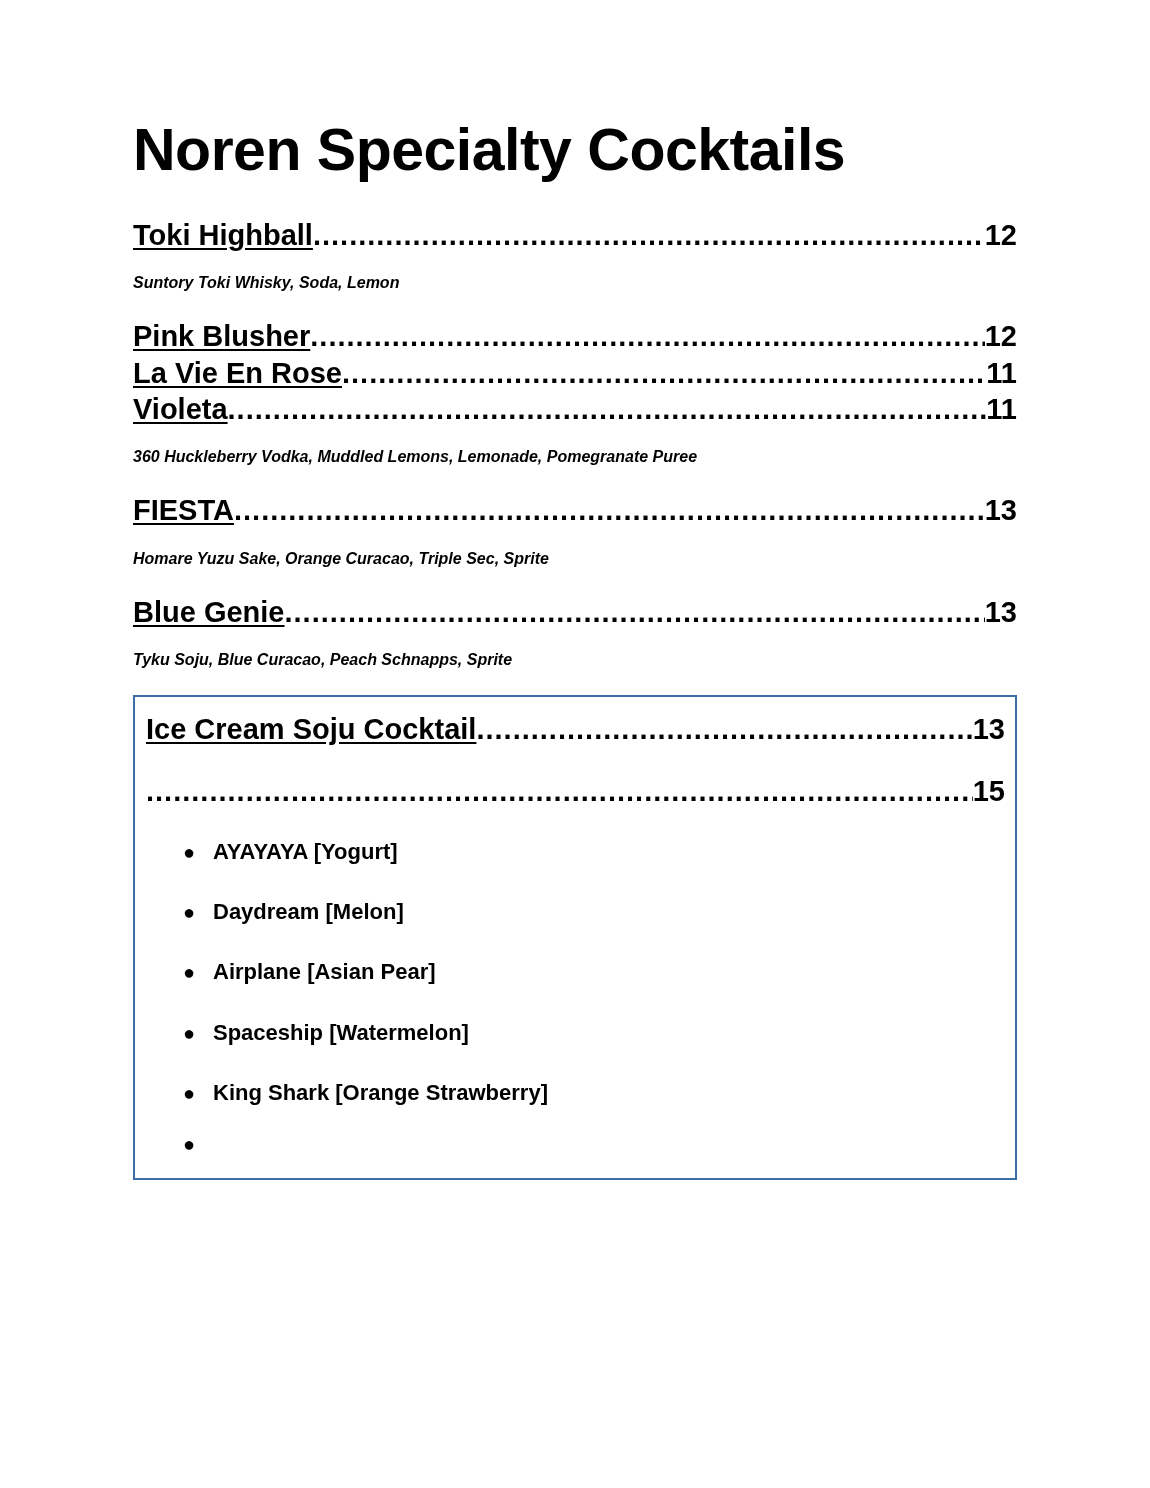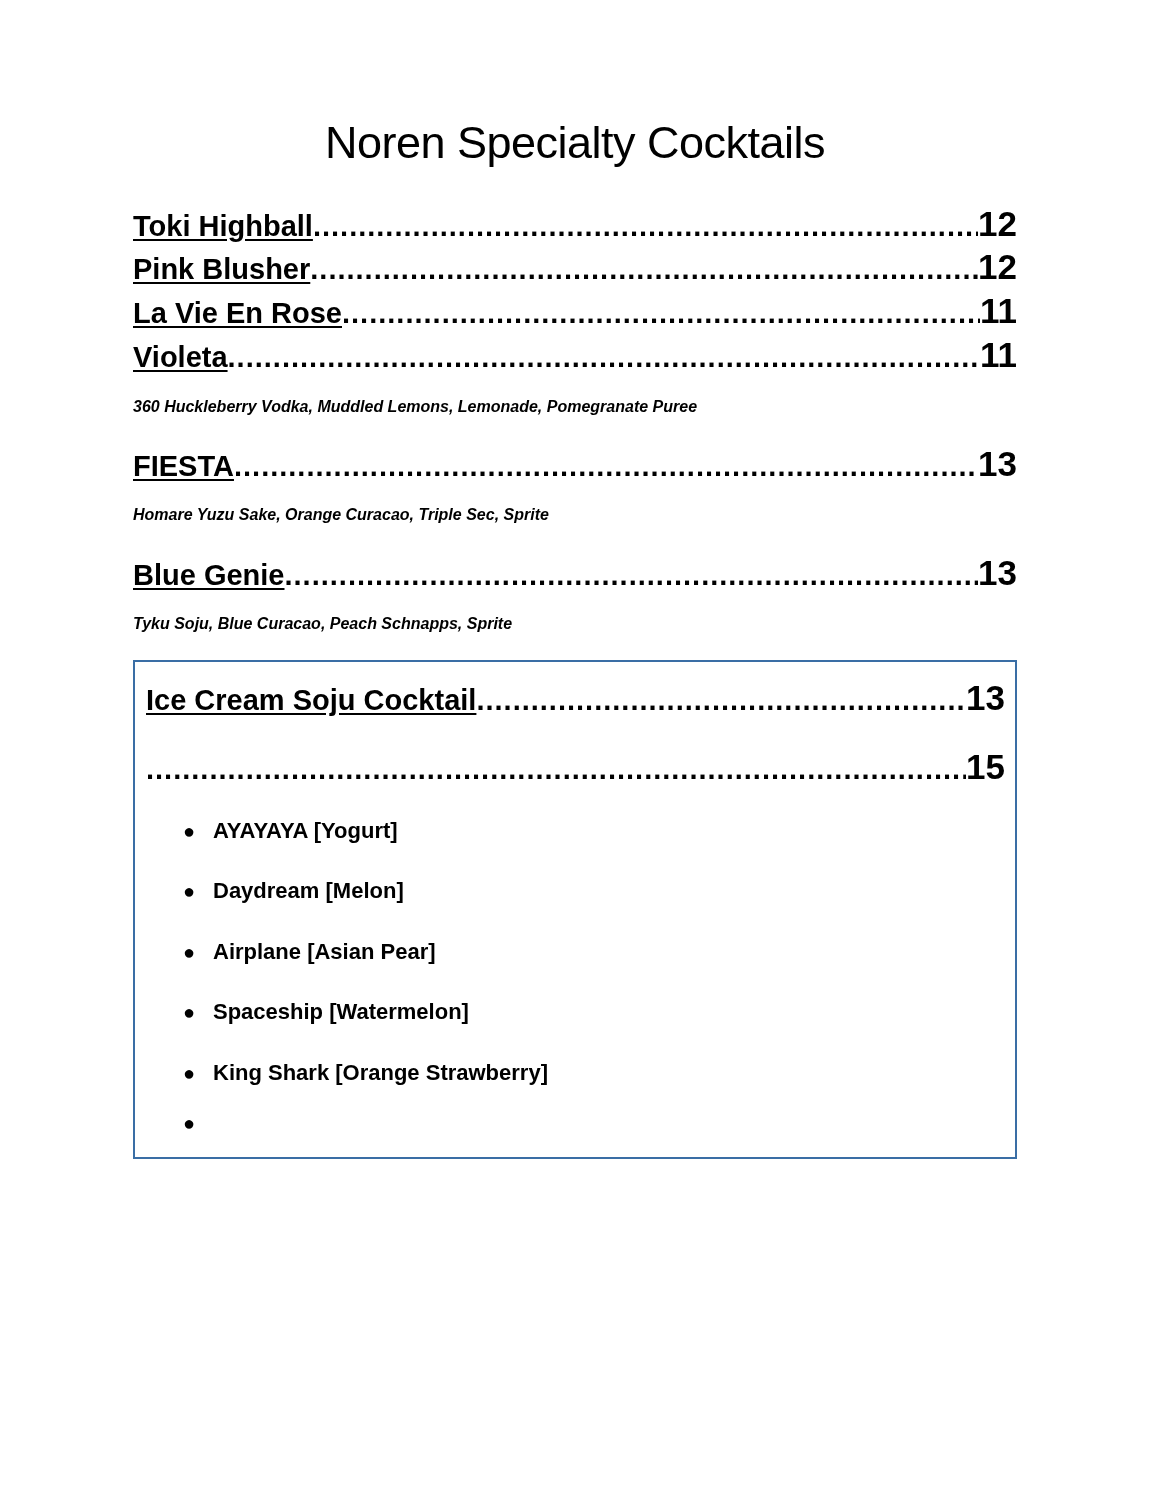--- a/index.html
+++ b/index.html
@@ -13,23 +13,23 @@
     font-family: "Liberation Sans", sans-serif;
     color: #000000;
     position: relative;
     overflow: hidden;
   }
   .page {
     padding: 118px 133px 0 133px;
     box-sizing: border-box;
   }
   .doc-title {
-    text-align: center;
-    font-size: 45px;
-    font-weight: normal;
+    text-align: left;
+    font-size: 59px;
+    font-weight: bold;
     letter-spacing: -0.5px;
     margin: 0 0 34px 0;
     line-height: 1.1;
   }
   .entry {
     margin-bottom: 0;
   }
   .entry-line {
     display: flex;
     align-items: baseline;
@@ -46,21 +46,21 @@
     flex: 1 1 auto;
     overflow: hidden;
     white-space: nowrap;
     letter-spacing: 1.0px;
     font-size: 29px;
     font-weight: bold;
     margin: 0 0px;
   }
   .price {
     flex: 0 0 auto;
-    font-size: 35px;
+    font-size: 29px;
     font-weight: bold;
   }
   .desc {
     font-size: 16px;
     font-weight: bold;
     font-style: italic;
     margin: 20px 0 26px 0;
     line-height: 1.2;
   }
   .boxed {
@@ -111,20 +111,21 @@
 <div class="page">
 
   <h1 class="doc-title">Noren Specialty Cocktails</h1>
 
   <div class="entry">
     <div class="entry-line">
       <span class="entry-name">Toki Highball</span>
       <span class="dots">........................................................................................................................................</span>
       <span class="price">12</span>
     </div>
+    <div class="desc">Suntory Toki Whisky, Soda, Lemon</div>
   </div>
 
   <div class="entry">
     <div class="entry-line">
       <span class="entry-name">Pink Blusher</span>
       <span class="dots">........................................................................................................................................</span>
       <span class="price">12</span>
     </div>
   </div>
 

